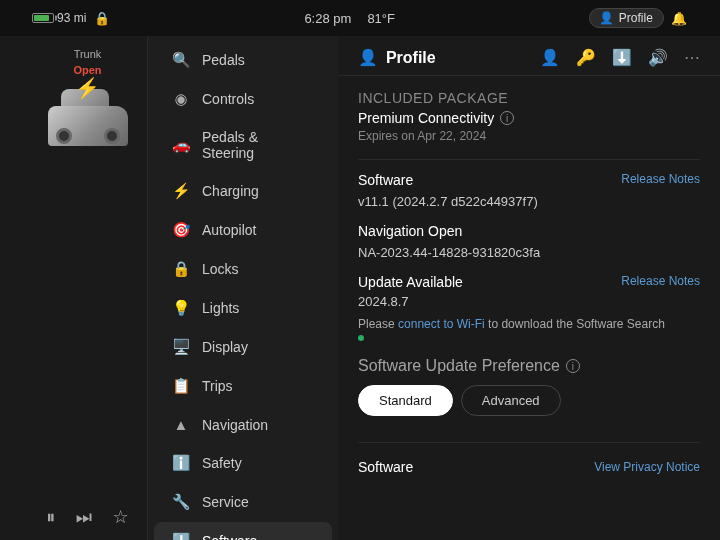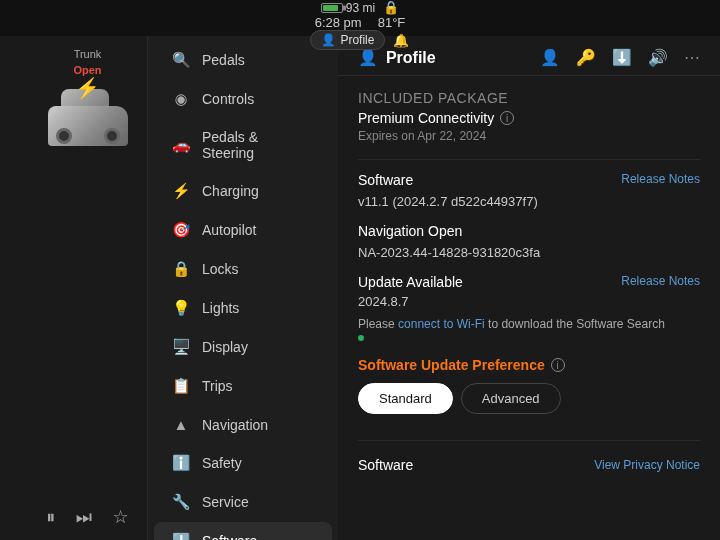--- a/index.html
+++ b/index.html
@@ -19,21 +19,20 @@
       top: 0;
       left: 0;
       right: 0;
       height: 36px;
       background: #111;
       display: flex;
       align-items: center;
       justify-content: space-between;
       padding: 0 32px;
       z-index: 10;
-      flex-direction: column;
     }
     .status-left { display: flex; align-items: center; gap: 8px; font-size: 13px; color: #ccc; }
     .status-center { display: flex; align-items: center; gap: 16px; font-size: 13px; color: #ccc; }
     .status-right { display: flex; align-items: center; gap: 8px; font-size: 13px; color: #ccc; }
     .battery-bar {
       display: inline-flex; align-items: center; gap: 3px; font-size: 12px;
     }
     .battery-icon {
       width: 22px; height: 10px; border: 1.5px solid #888; border-radius: 2px; position: relative;
       display: inline-block;
@@ -278,21 +277,21 @@
       display: inline-block; margin-bottom: 12px;
     }
 
     .preference-row {
       display: flex;
       align-items: center;
       gap: 6px;
       margin-bottom: 10px;
     }
     .preference-label {
-      font-size: 14px; font-weight: 700; color: #f97316;
+      font-size: 16px; font-weight: 400; color: #a3a3a3;
     }
     .pref-buttons {
       display: flex;
       gap: 8px;
       margin-bottom: 26px;
     }
     .pref-btn {
       padding: 7px 20px;
       border-radius: 20px;
       font-size: 13px;

